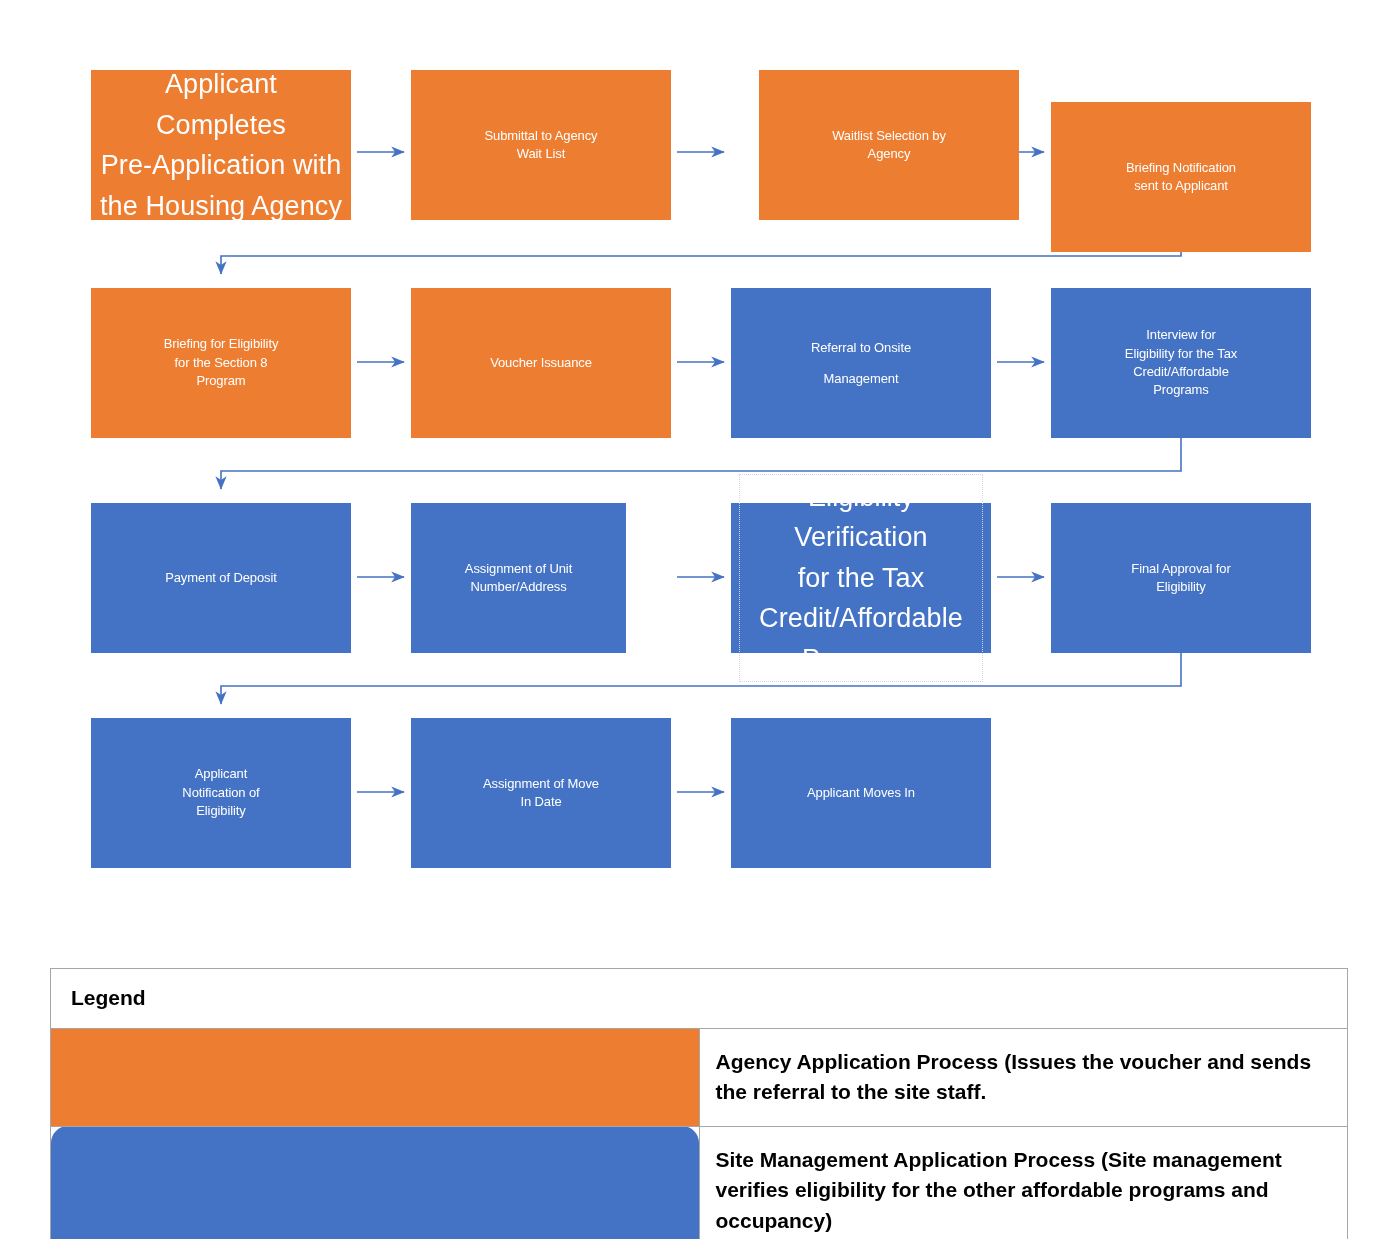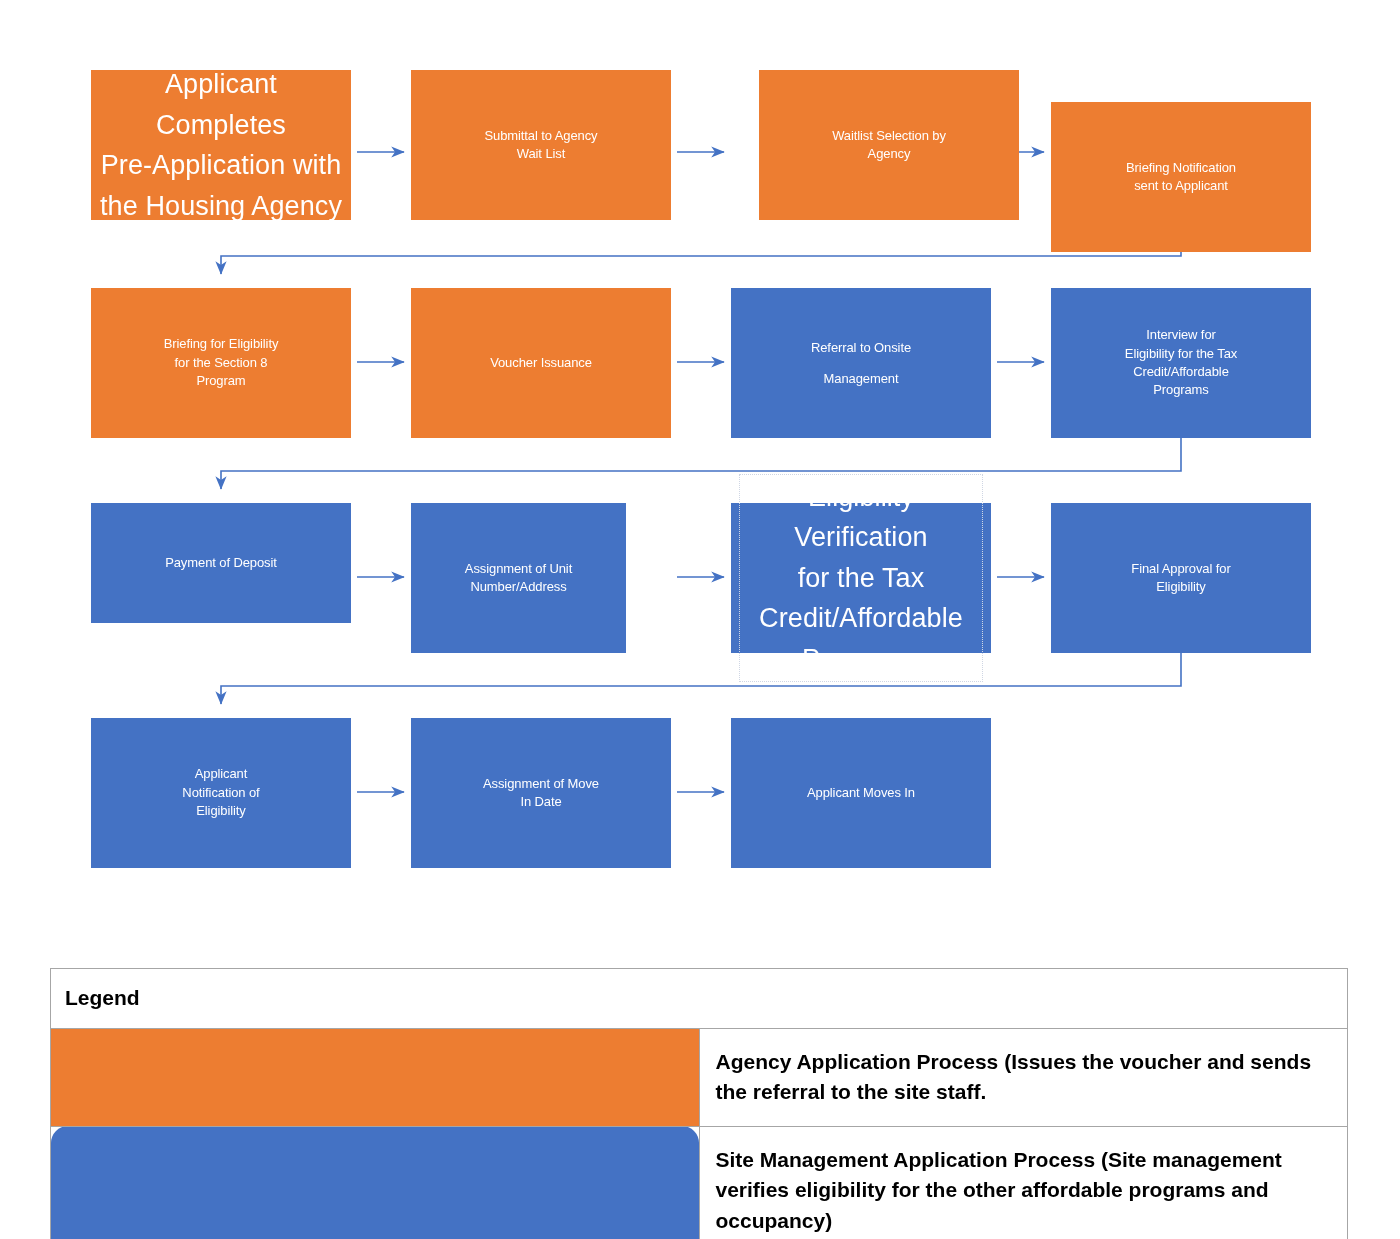--- a/index.html
+++ b/index.html
@@ -74,21 +74,21 @@
   #legend-table td {
     border: 1px solid #a6a6a6;
     vertical-align: middle;
     font-size: 21px;
     font-weight: bold;
     color: #000000;
     line-height: 1.45;
   }
   td.legend-title-cell {
     height: 60px;
-    padding: 0 14px;
+    padding: 0 20px;
     font-size: 22px;
   }
   td.swatch-cell {
     width: 137px;
     padding: 0;
     border: 1px solid #a6a6a6;
   }
   td.swatch-cell.orange { background: #ED7D31; }
   td.swatch-cell.blue   { background: #4472C4; }
   td.legend-desc-cell {
@@ -152,21 +152,21 @@
 
 Management</div>
 
   <div class="node orange" style="left:411px; top:288px; width:260px; height:150px;">Voucher Issuance</div>
 
   <div class="node blue" style="left:1051px; top:288px; width:260px; height:150px;">Interview for
 Eligibility for the Tax
 Credit/Affordable
 Programs</div>
 
-  <div class="node blue" style="left:91px; top:503px; width:260px; height:120px;">Payment of Deposit</div>
+  <div class="node blue" style="left:91px; top:503px; width:260px; height:150px;">Payment of Deposit</div>
 
   <div class="node blue" style="left:411px; top:503px; width:215px; height:150px;">Assignment of Unit
 Number/Address</div>
 
   <div class="node blue plain" style="left:731px; top:503px; width:260px; height:150px;">
     <span class="inner-sel">Eligibility Verification
 for the Tax
 Credit/Affordable
 Programs</span>
   </div>

